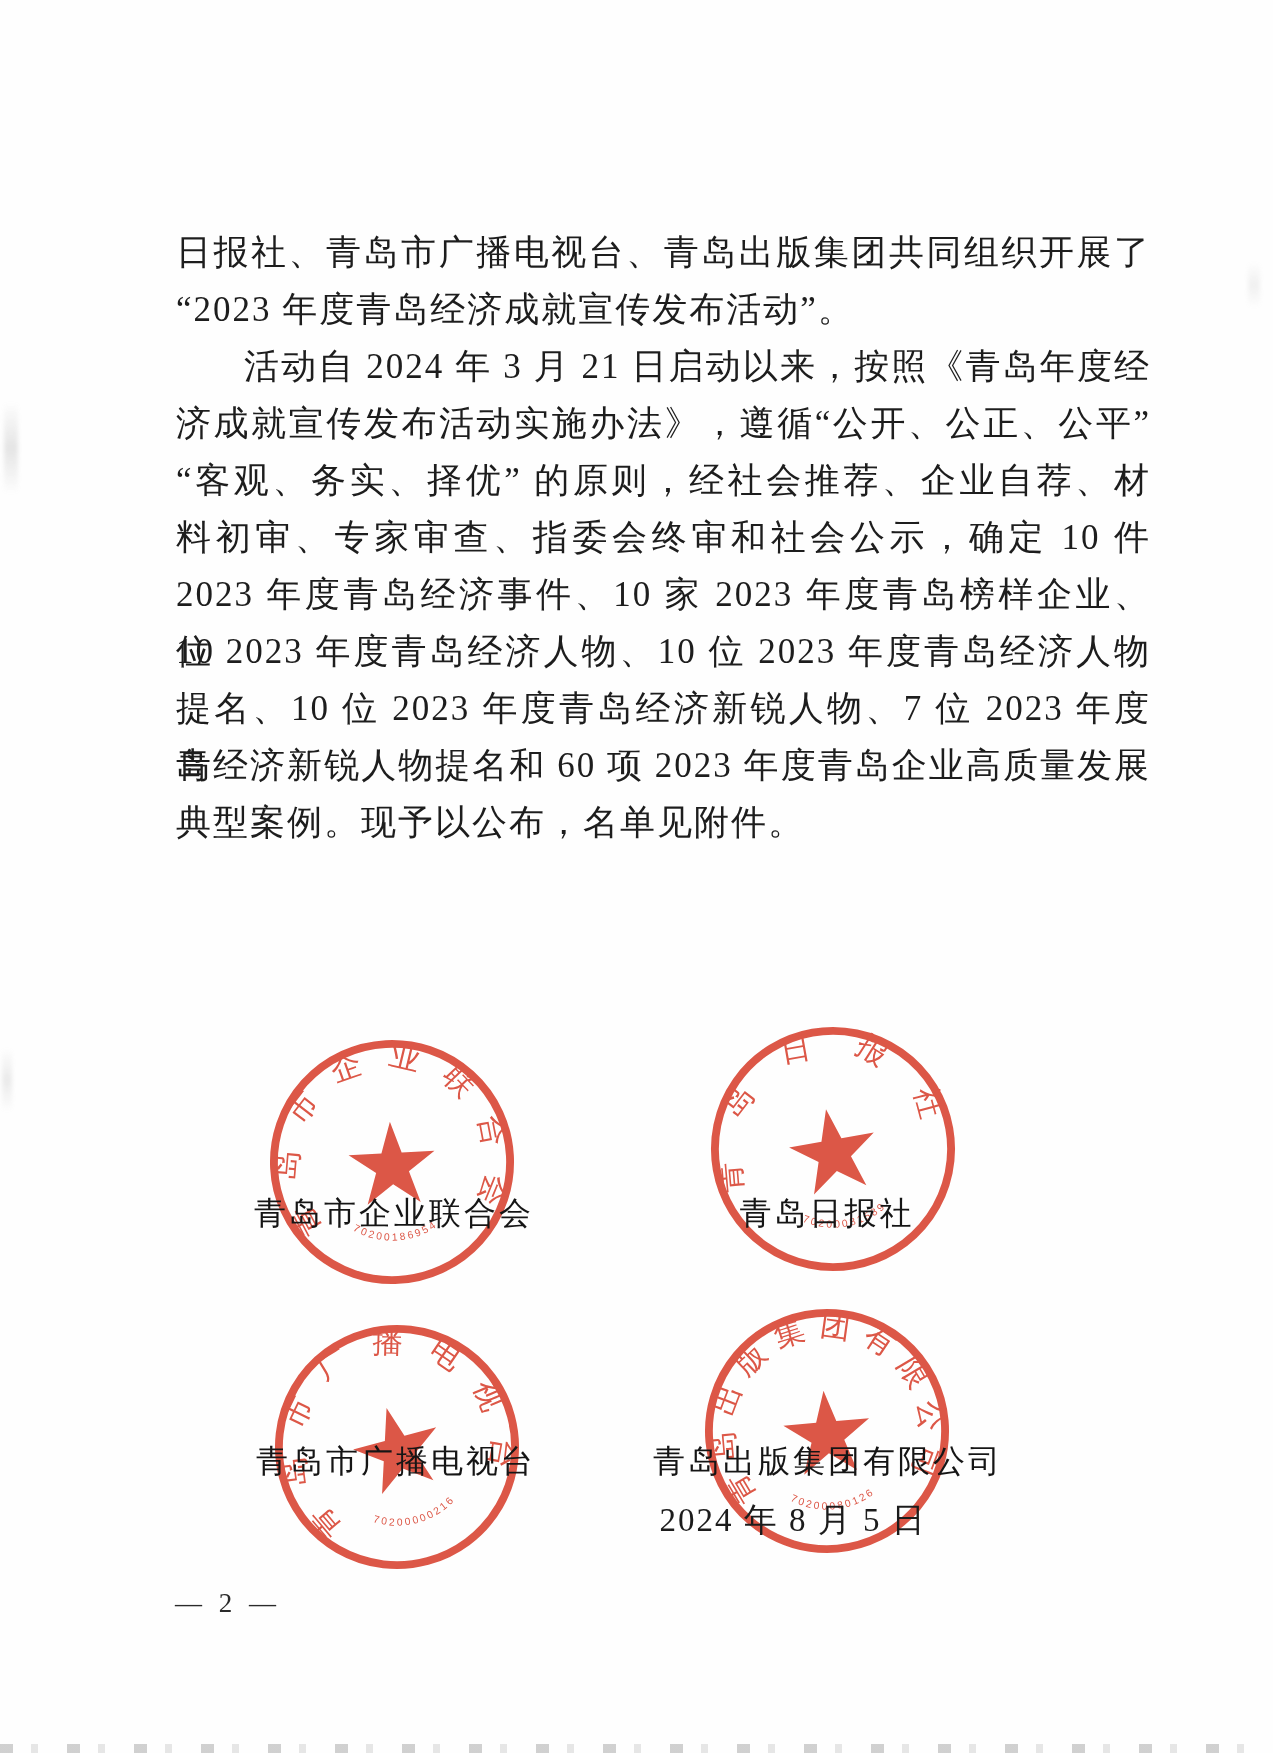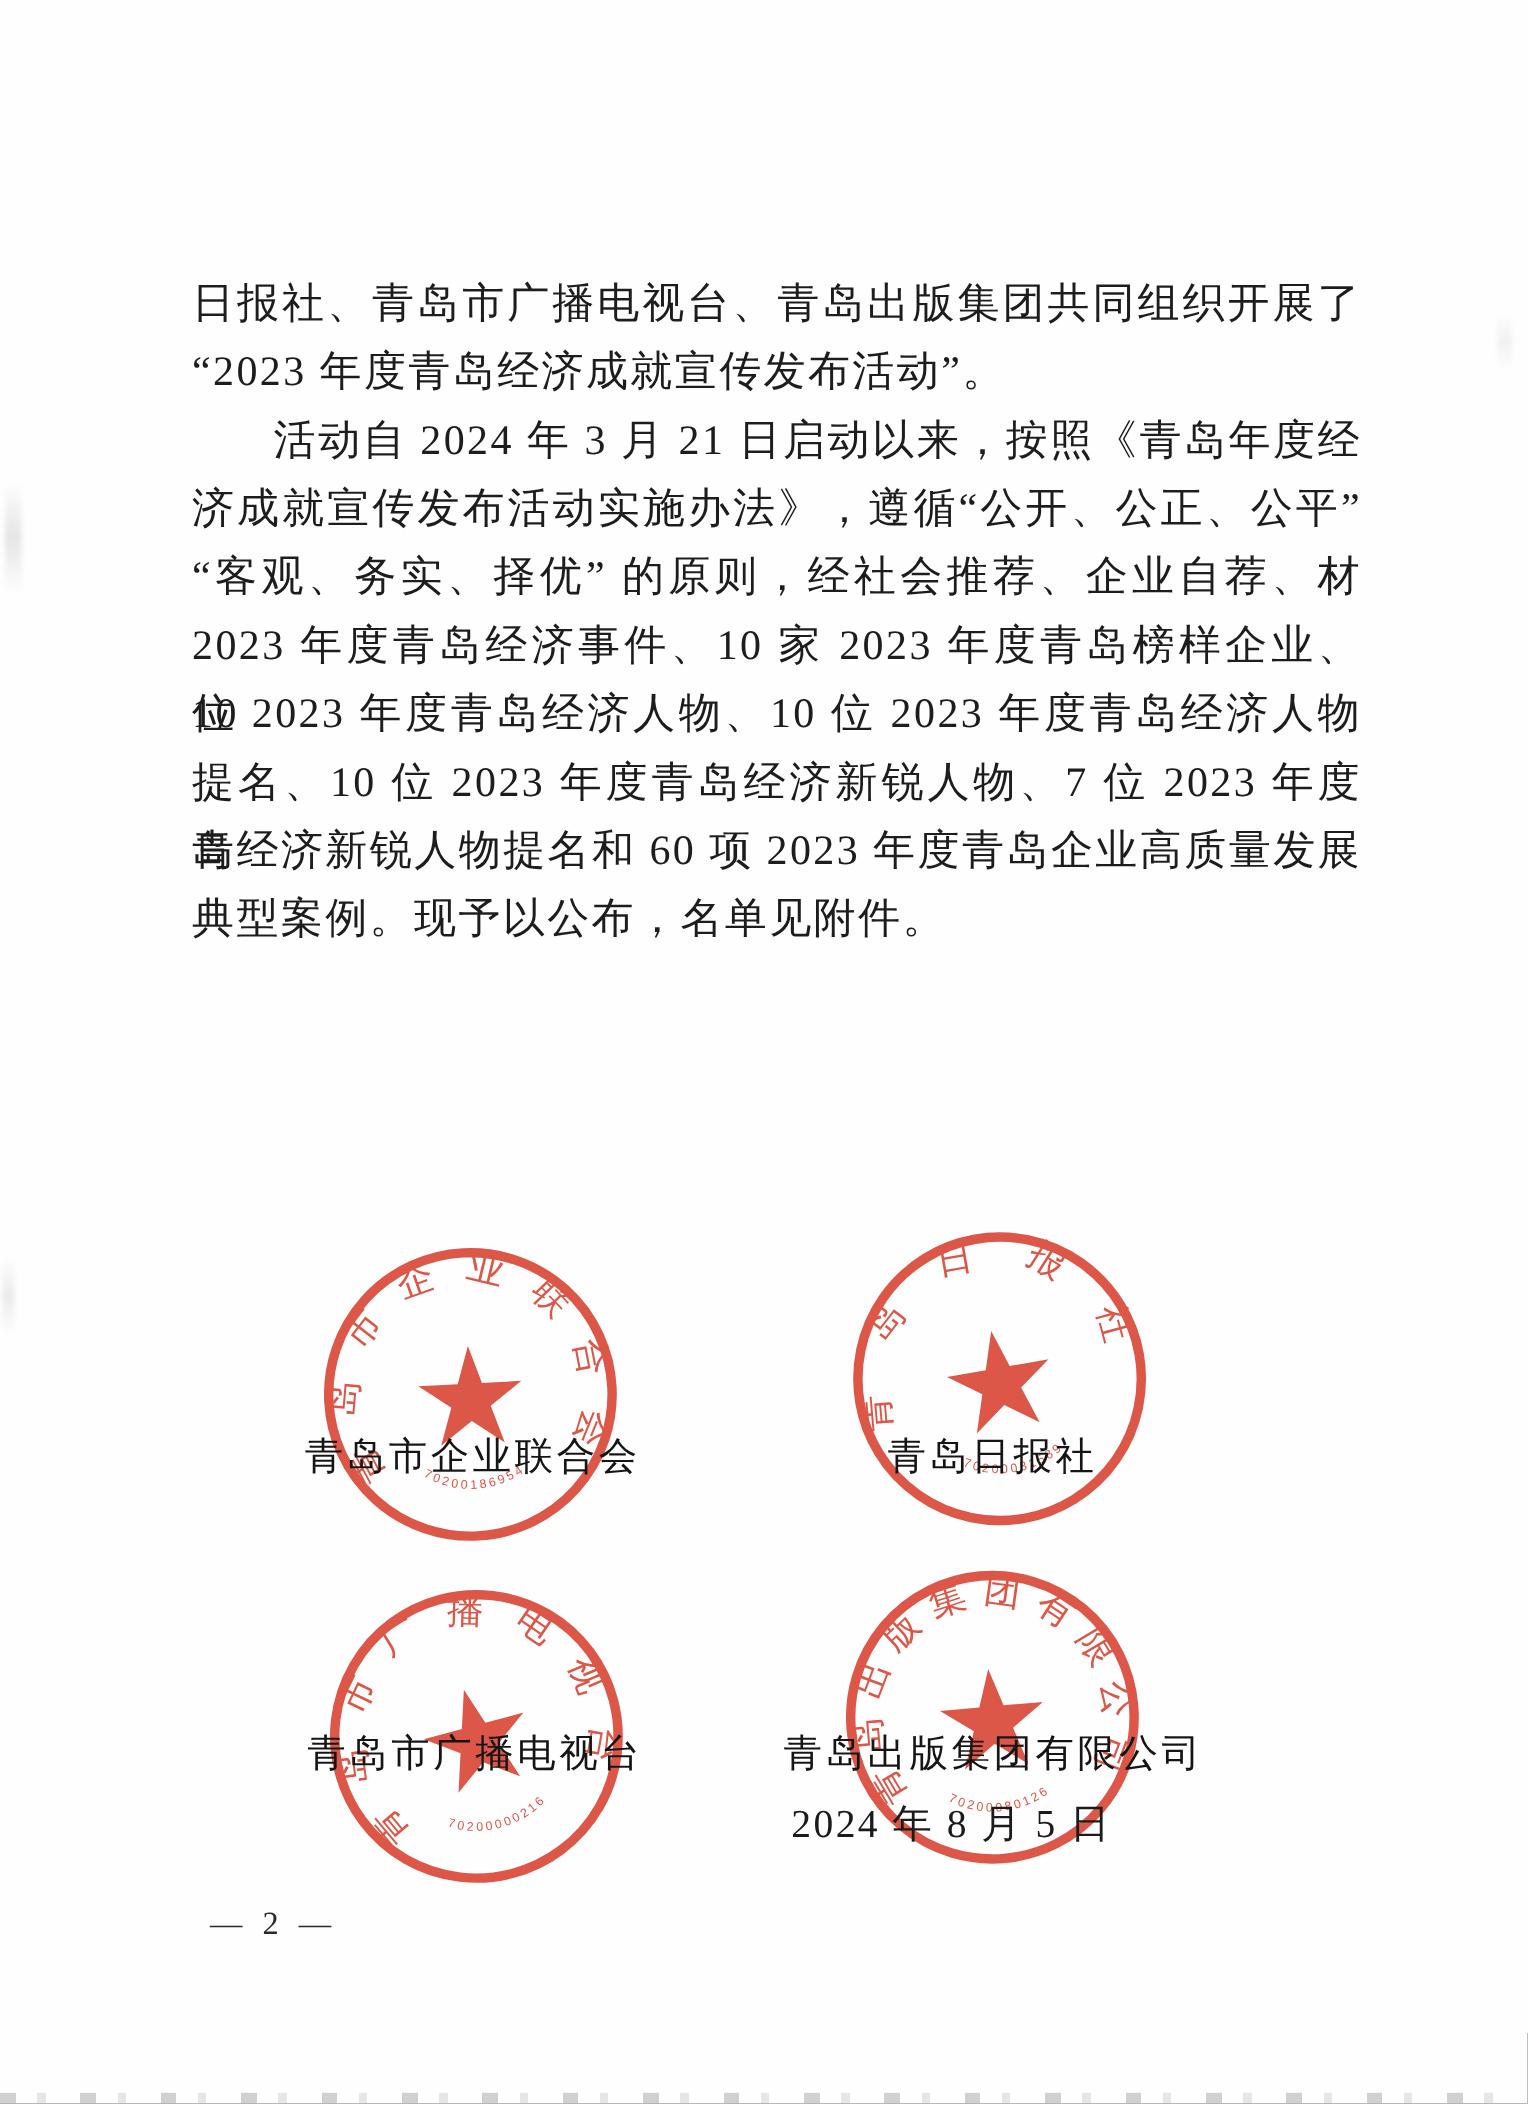--- a/index.html
+++ b/index.html
@@ -3,21 +3,21 @@
 <meta charset="utf-8">
 <style>
   html,body { margin:0; padding:0; background:#888; }
   .page {
     position:relative; width:1273px; height:1753px; margin:0 auto;
     background:#fefefe; overflow:hidden;
     font-family:"Liberation Serif","DejaVu Serif",serif;
   }
   
   .body-text {
-    position:absolute; left:160px; top:224px; width:975px;
+    position:absolute; left:176px; top:224px; width:975px;
     font-size:35px; line-height:57px; color:#1d1d1d; letter-spacing:2px;
   }
   .line { height:57px; text-align:justify; text-align-last:justify; }
   .line.para-end { text-align-last:left; }
   .line.indent { text-indent:68px; }
   .attachment {
     position:absolute; left:160px; top:936px; width:975px;
     font-size:35px; line-height:44px; color:#1d1d1d; letter-spacing:2px;
     text-indent:65px; white-space:nowrap;
   }
@@ -72,20 +72,21 @@
 <body>
 
 <div class="page">
 
   <div class="body-text">
     <div class="line">日报社、青岛市广播电视台、青岛出版集团共同组织开展了</div>
     <div class="line para-end">“2023 年度青岛经济成就宣传发布活动”。</div>
     <div class="line indent">活动自 2024 年 3 月 21 日启动以来，按照《青岛年度经</div>
     <div class="line">济成就宣传发布活动实施办法》，遵循“公开、公正、公平”</div>
     <div class="line">“客观、务实、择优” 的原则，经社会推荐、企业自荐、材</div>
+    <div class="line">料初审、专家审查、指委会终审和社会公示，确定 10 件</div>
     <div class="line">2023 年度青岛经济事件、10 家 2023 年度青岛榜样企业、10</div>
     <div class="line">位 2023 年度青岛经济人物、10 位 2023 年度青岛经济人物</div>
     <div class="line">提名、10 位 2023 年度青岛经济新锐人物、7 位 2023 年度青</div>
     <div class="line">岛经济新锐人物提名和 60 项 2023 年度青岛企业高质量发展</div>
     <div class="line para-end">典型案例。现予以公布，名单见附件。</div>
   </div>
 
 
   <div class="stamp stamp-1">
     <svg viewBox="0 0 250 250" xmlns="http://www.w3.org/2000/svg">

